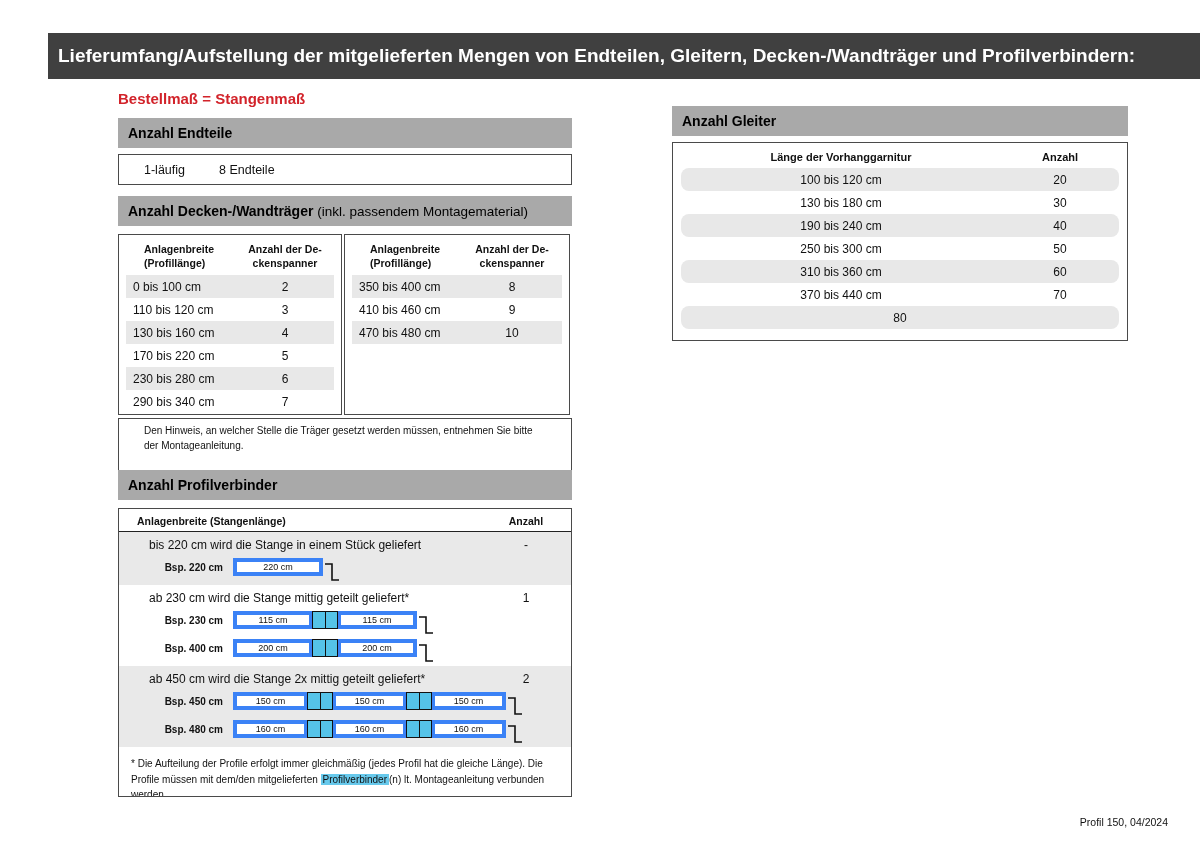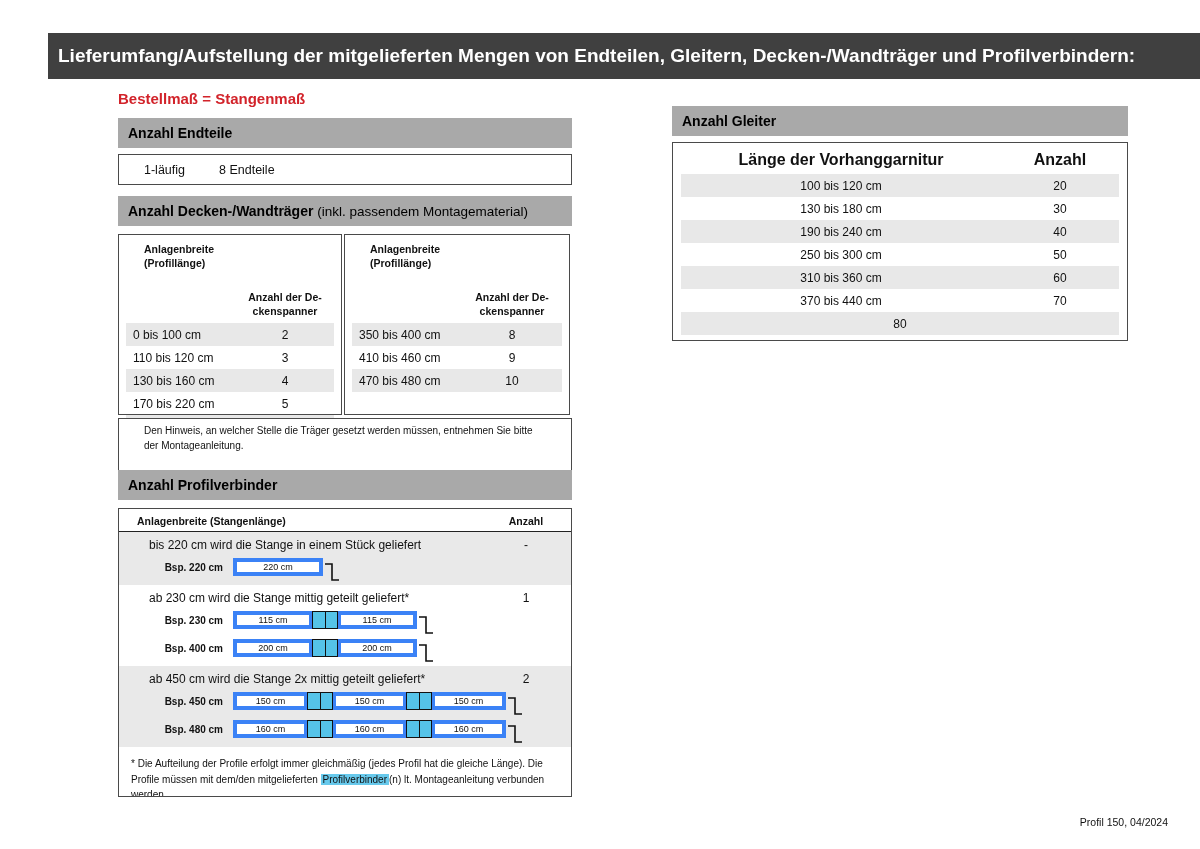--- a/index.html
+++ b/index.html
@@ -22,21 +22,21 @@
   
   .endteile-box { left:118px; top:154px; width:454px; height:31px; display:flex; align-items:center; font-size:12.5px; }
   .endteile-box .etype { padding-left:25px; width:100px; }
   .endteile-box .eval  { }
 
   
   .dtable-left  { left:118px; top:234px; width:224px; height:181px; }
   .dtable-right { left:344px; top:234px; width:226px; height:181px; }
   .dt-head { display:flex; padding:8px 7px 5px 7px; font-size:10.5px; font-weight:bold; line-height:1.3; }
   .dt-head .c1 { width:110px; padding-left:18px; }
-  .dt-head .c2 { flex:1; text-align:center;margin-top:48px; }
+  .dt-head .c2 { flex:1; text-align:center; }
   .dt-rows .trow { display:flex; align-items:center; height:23px; margin:0 7px; font-size:12px; }
   .dt-rows .trow:nth-child(odd) { background:#e8e8e8; }
   .trow .c1 { width:110px; padding-left:7px; }
   .trow .c2 { flex:1; text-align:center; }
 
   .note-box { left:118px; top:418px; width:454px; height:56px; font-size:10px; line-height:1.45; padding:5px 0 0 25px; }
 
   
   .profil-box { left:118px; top:508px; width:454px; height:289px; overflow:hidden; }
   .pv-head { display:flex; align-items:flex-end; padding:6px 0 4px 0; border-bottom:1px solid #222; font-size:10.5px; font-weight:bold; }
@@ -53,24 +53,24 @@
   .seg { height:18px; border:4px solid #3b82f6; background:#fff; display:flex; align-items:center; justify-content:center; font-size:9px; }
   .seg.w1 { width:90px; } .seg.w2 { width:80px; } .seg.w3 { width:75px; }
   .conn { width:26px; height:18px; background:#55c3e8; border:1px solid #111; margin:0 -1px; position:relative; z-index:1; }
   .conn::after { content:""; position:absolute; left:12px; top:-1px; bottom:-1px; width:1px; background:#111; }
   .endcap { margin-left:2px; position:relative; top:5px; }
   .pv-footnote { padding:9px 12px 0 12px; font-size:10px; line-height:1.55; }
   .hl { background:#67c9ec; padding:0 2px; }
 
   
   .gleiter-box { left:672px; top:142px; width:456px; height:199px; }
-  .gl-head { display:flex; padding:8px 8px 5px 8px; font-size:16px; font-weight:bold;justify-content:space-between; }
+  .gl-head { display:flex; padding:8px 8px 5px 8px; font-size:11px; font-weight:bold;justify-content:space-between; }
   .gl-head .c1 { width:320px; text-align:center; }
   .gl-head .c2 { flex:1; text-align:center; }
-  .gl-rows .trow { display:flex; align-items:center; height:23px; margin:0 8px; font-size:12px; }
+  .gl-rows .trow { display:flex; align-items:center; height:23px; margin:0 8px; font-size:12px;border-radius:8px; }
   .gl-rows .trow:nth-child(odd) { background:#e8e8e8; }
   .gl-rows .c1 { width:320px; text-align:center; padding-left:0; }
   .gl-rows .c2 { flex:1; text-align:center; }
 
   .doc-footer { position:absolute; right:32px; top:816px; font-size:10.5px; }
 </style>
 </head>
 <body>
 
 <div class="page">

